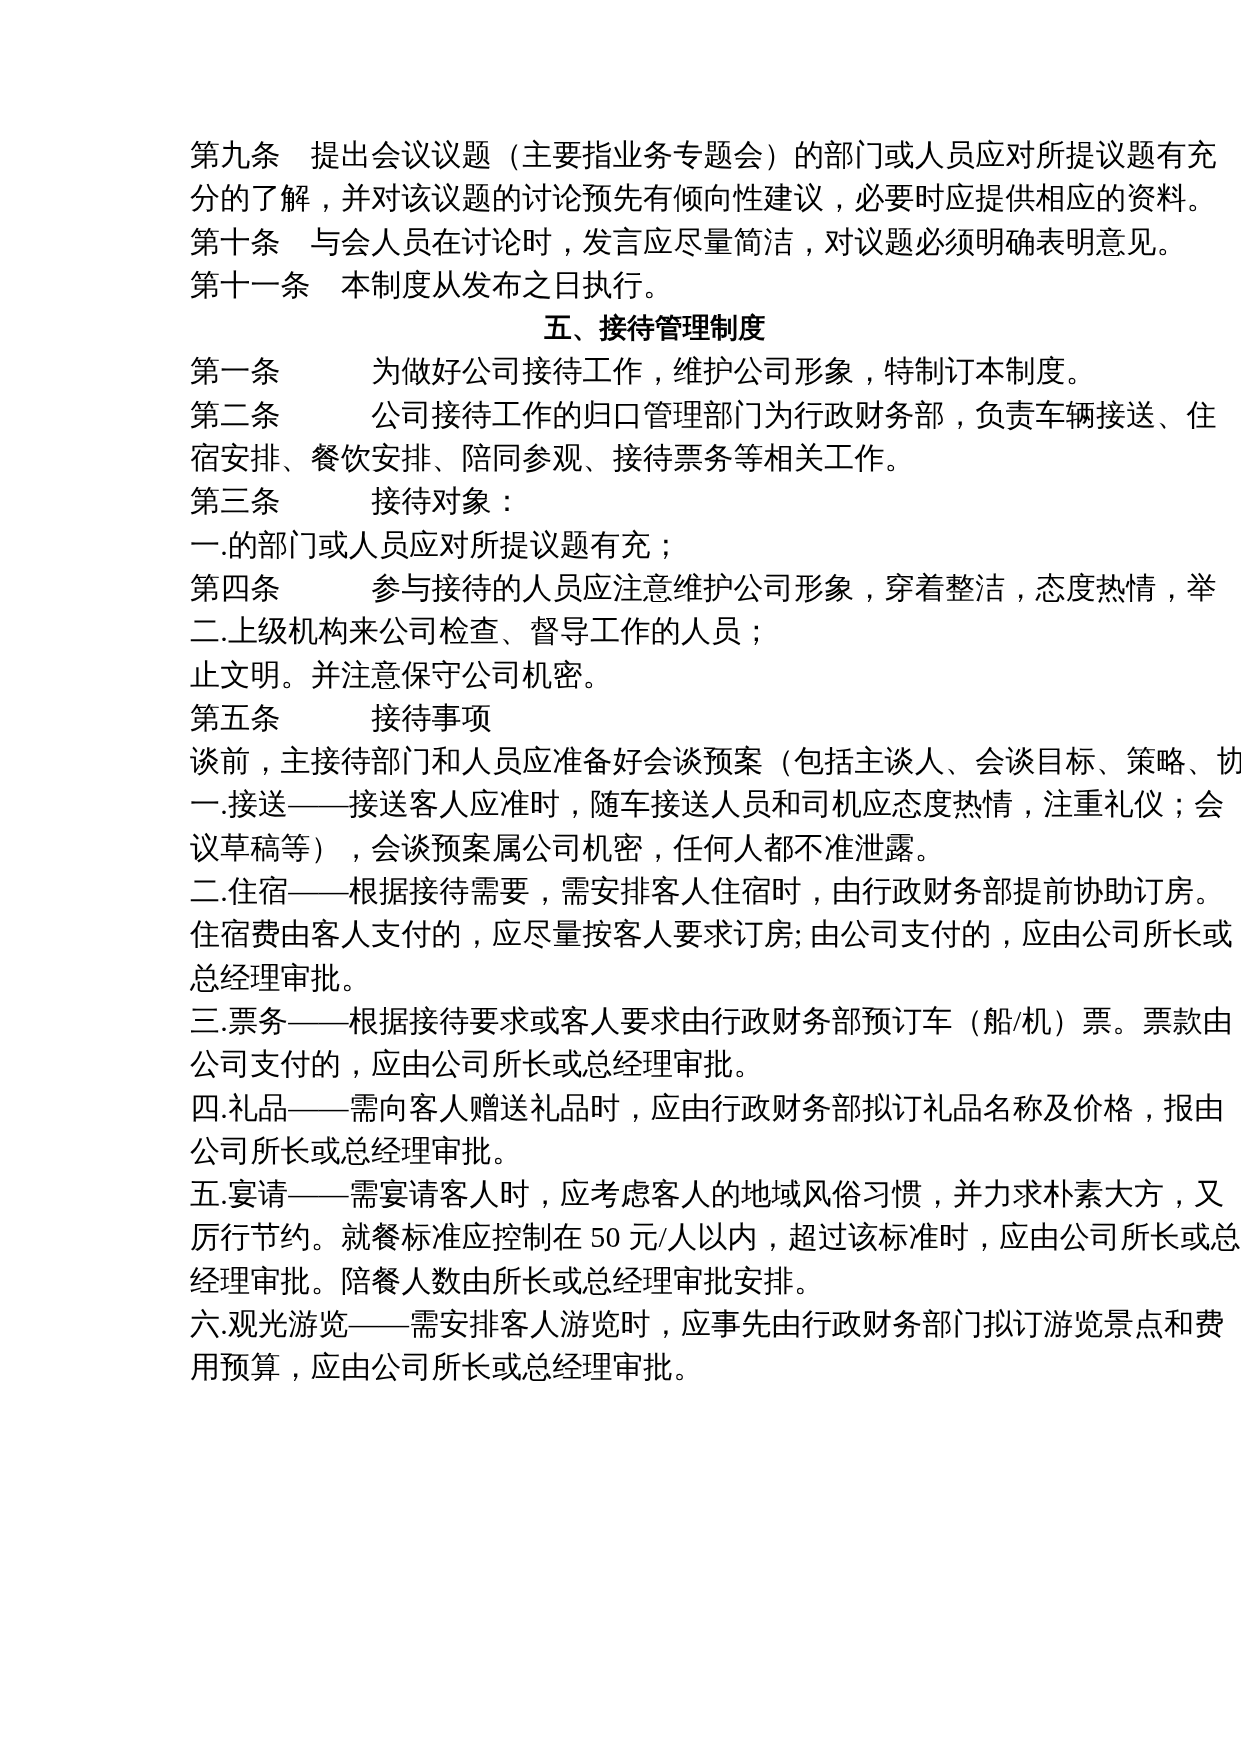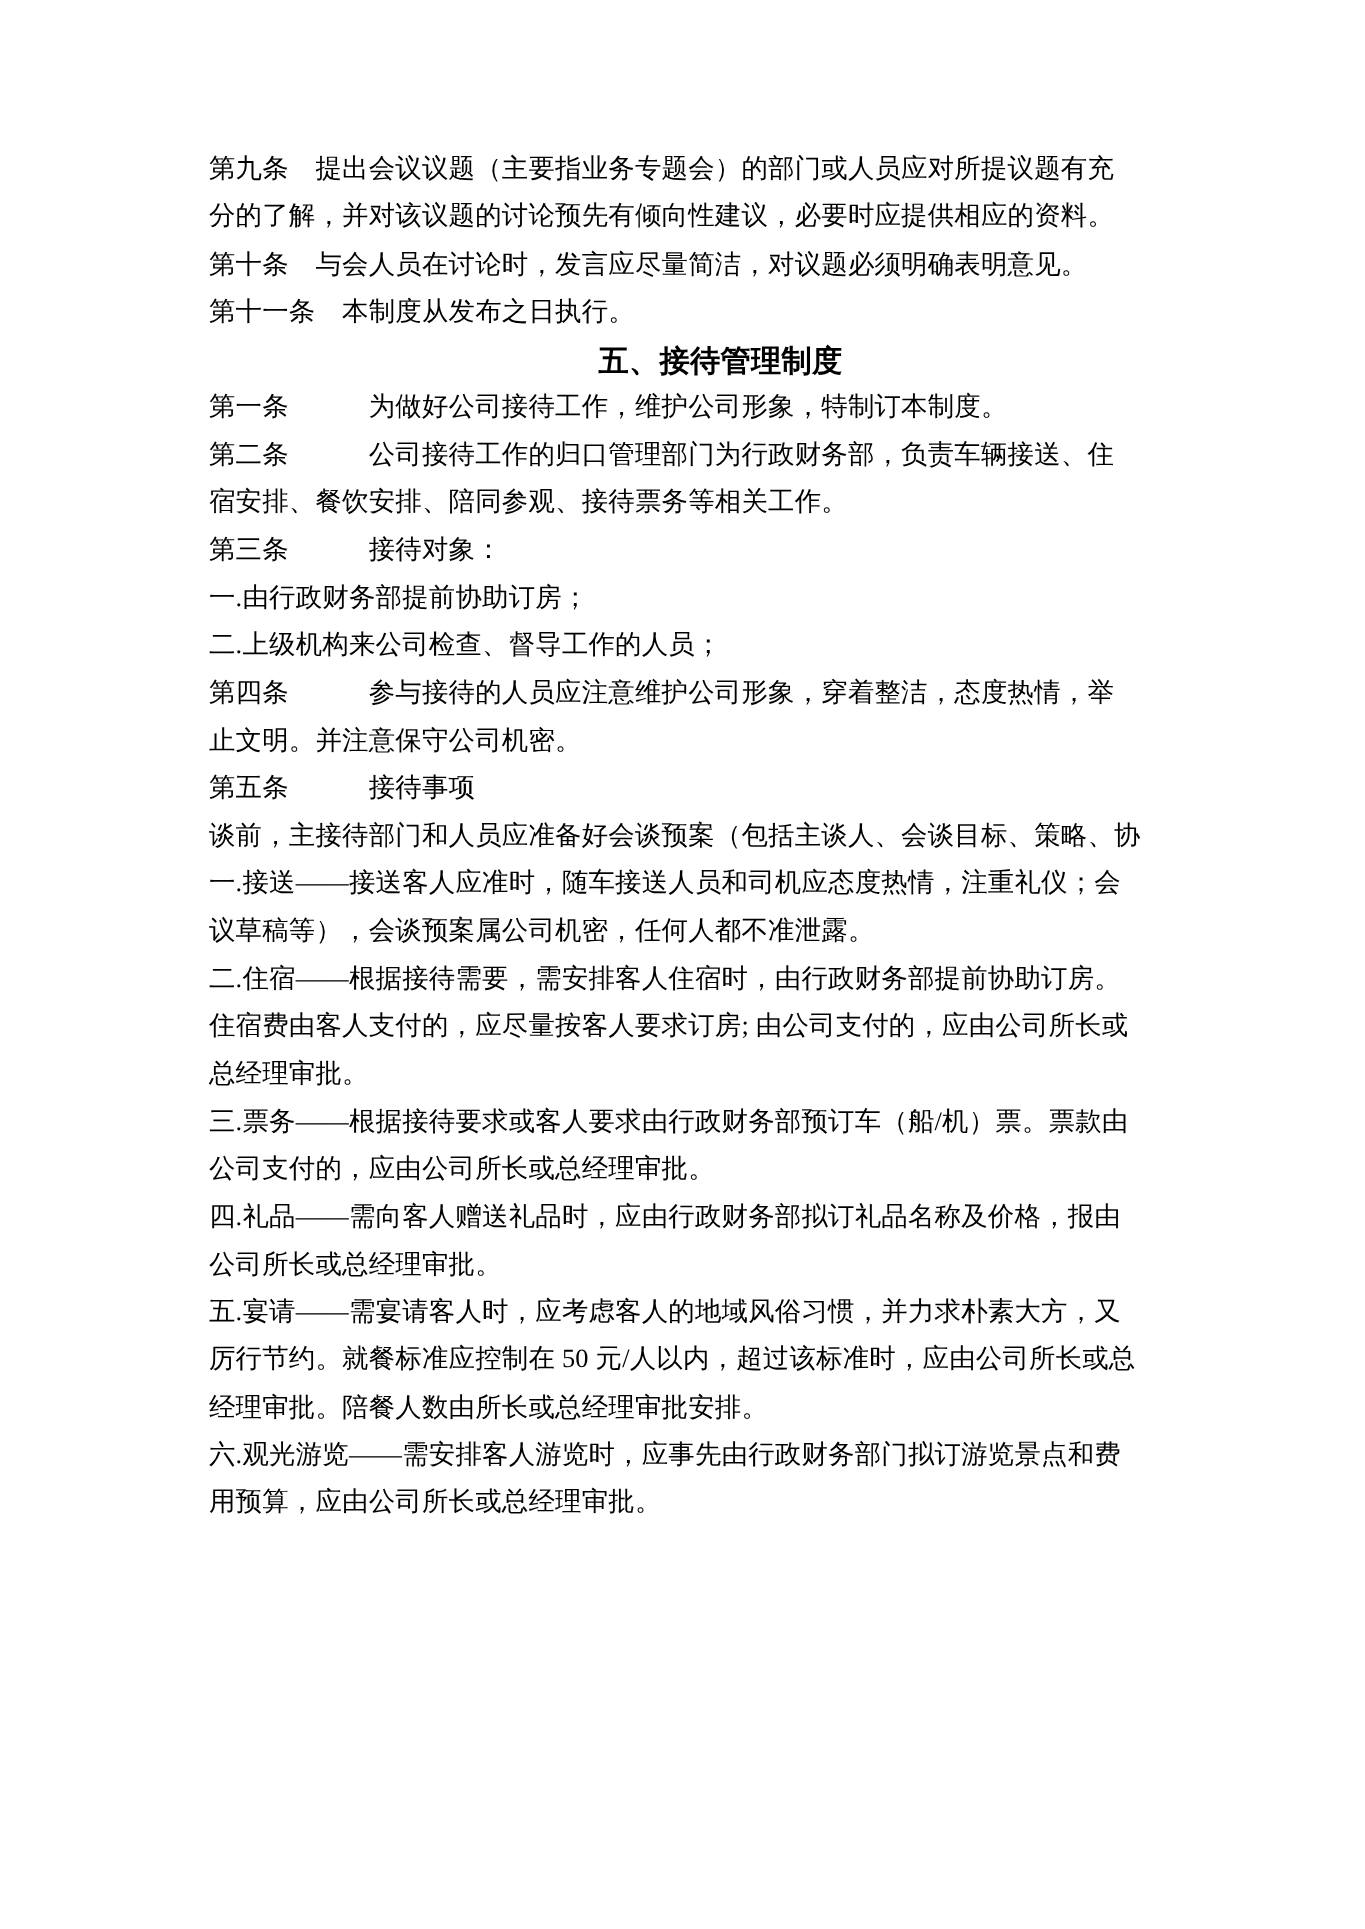--- a/index.html
+++ b/index.html
@@ -13,21 +13,21 @@
     overflow: hidden;
     font-family: "Liberation Serif", "DejaVu Serif", serif;
   }
   .content {
     position: absolute;
     left: 190px;
     top: 133px;
     width: 930px;
   }
   .line {
-    font-size: 24px;
+    font-size: 30px;
     line-height: 43.3px;
     color: #000000;
     white-space: nowrap;
     letter-spacing: 0.2px;
   }
   .heading {
     font-weight: bold;
     font-size: 27.5px;
     font-family: "Liberation Sans", "DejaVu Sans", sans-serif;
     text-align: center;
@@ -40,23 +40,23 @@
   <div class="content">
     <div class="line">第九条　提出会议议题（主要指业务专题会）的部门或人员应对所提议题有充</div>
     <div class="line">分的了解，并对该议题的讨论预先有倾向性建议，必要时应提供相应的资料。</div>
     <div class="line">第十条　与会人员在讨论时，发言应尽量简洁，对议题必须明确表明意见。</div>
     <div class="line">第十一条　本制度从发布之日执行。</div>
     <div class="line heading">五、接待管理制度</div>
     <div class="line">第一条　　　为做好公司接待工作，维护公司形象，特制订本制度。</div>
     <div class="line">第二条　　　公司接待工作的归口管理部门为行政财务部，负责车辆接送、住</div>
     <div class="line">宿安排、餐饮安排、陪同参观、接待票务等相关工作。</div>
     <div class="line">第三条　　　接待对象：</div>
-    <div class="line">一.由行政财务部提前协助订房；</div>
+    <div class="line">一.的部门或人员应对所提议题有充；</div>
+    <div class="line">第四条　　　参与接待的人员应注意维护公司形象，穿着整洁，态度热情，举</div>
     <div class="line">二.上级机构来公司检查、督导工作的人员；</div>
-    <div class="line">第四条　　　参与接待的人员应注意维护公司形象，穿着整洁，态度热情，举</div>
     <div class="line">止文明。并注意保守公司机密。</div>
     <div class="line">第五条　　　接待事项</div>
     <div class="line">谈前，主接待部门和人员应准备好会谈预案（包括主谈人、会谈目标、策略、协</div>
     <div class="line">一.接送——接送客人应准时，随车接送人员和司机应态度热情，注重礼仪；会</div>
     <div class="line">议草稿等），会谈预案属公司机密，任何人都不准泄露。</div>
     <div class="line">二.住宿——根据接待需要，需安排客人住宿时，由行政财务部提前协助订房。</div>
     <div class="line">住宿费由客人支付的，应尽量按客人要求订房; 由公司支付的，应由公司所长或</div>
     <div class="line">总经理审批。</div>
     <div class="line">三.票务——根据接待要求或客人要求由行政财务部预订车（船/机）票。票款由</div>
     <div class="line">公司支付的，应由公司所长或总经理审批。</div>

